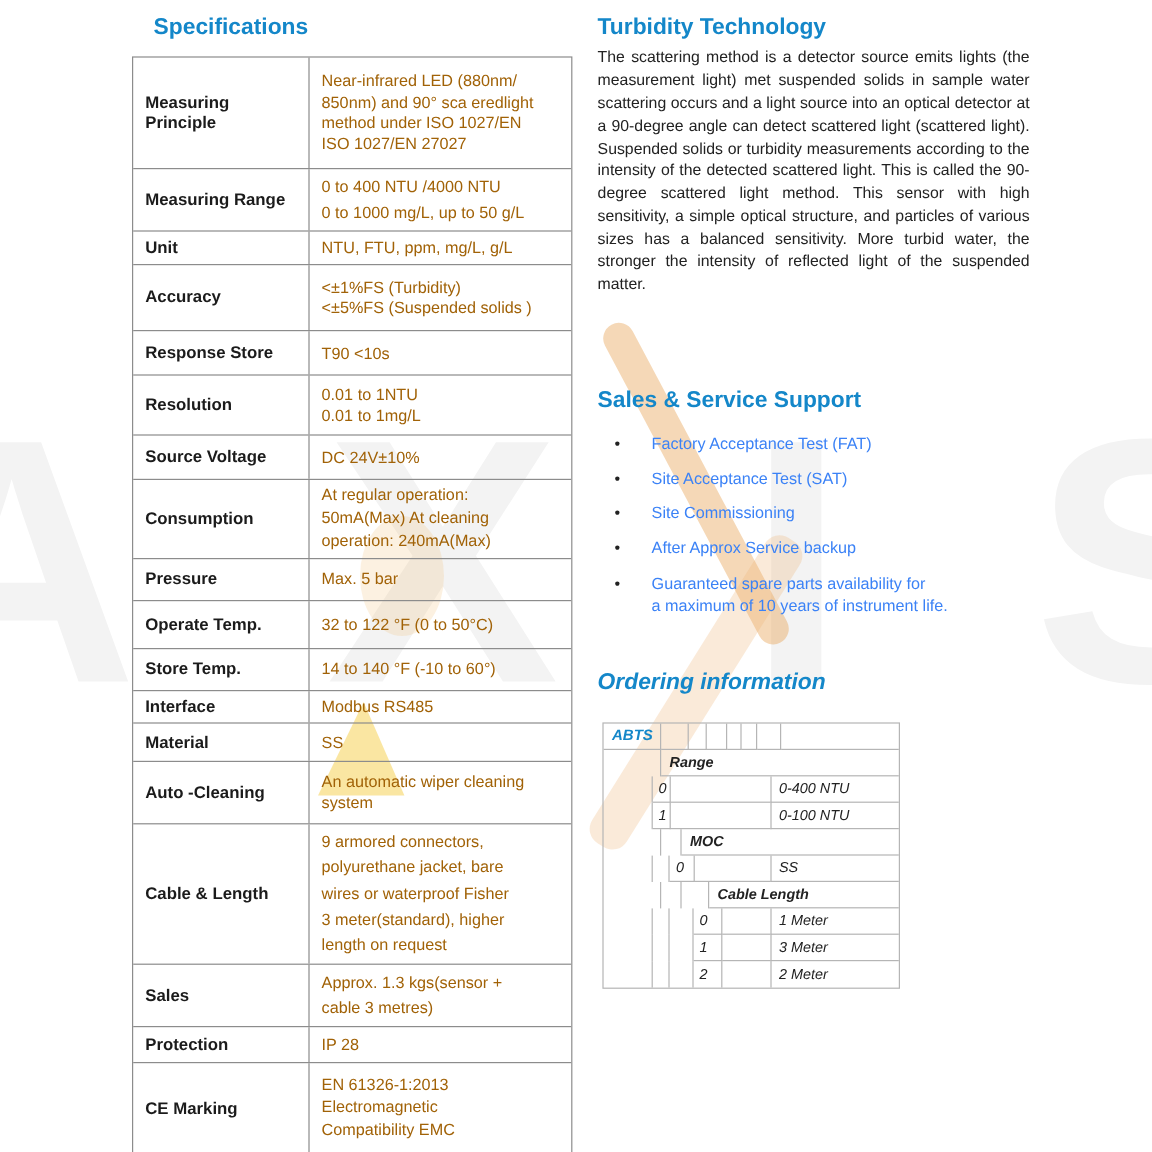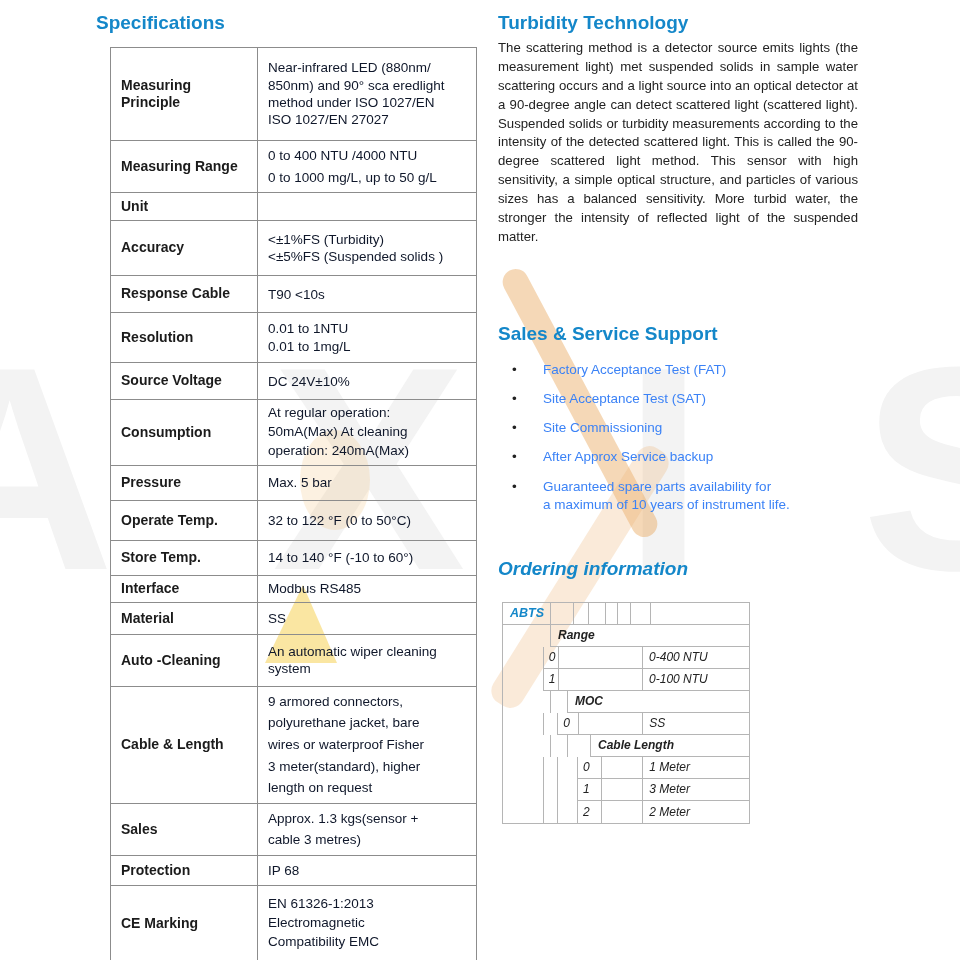--- a/index.html
+++ b/index.html
@@ -24,31 +24,31 @@
           border-right:34px solid transparent;
           border-bottom:78px solid rgba(246,205,70,0.5);}
   .wm-curve{position:absolute;left:300px;top:430px;width:70px;height:100px;
             border-radius:50%;background:rgba(240,190,120,0.22);}
 
   
   .content{position:absolute;inset:0;z-index:1;}
   .h-blue{color:#1487c9;font-size:19px;font-weight:bold;margin:0;}
 
   
-  .spec-title{position:absolute;left:96px;top:12px;}
+  .spec-title{position:absolute;left:128px;top:12px;}
   .spec-table{position:absolute;left:110px;top:47px;width:367px;
               border:1px solid #8c8c8c;box-sizing:border-box;}
   .spec-row{display:flex;box-sizing:border-box;border-bottom:1px solid #8c8c8c;}
   .spec-row:last-child{border-bottom:none;}
   .spec-label{width:147px;box-sizing:border-box;border-right:1px solid #8c8c8c;
               display:flex;align-items:center;padding:4px 4px 4px 10px;
               font-weight:bold;font-size:14px;color:#1b1b1b;
               white-space:pre-line;line-height:1.25;}
   .spec-value{flex:1;display:flex;align-items:center;
-              padding:4px 6px 4px 10px;font-size:13.5px;color:#0f172a;
+              padding:4px 6px 4px 10px;font-size:13.5px;color:#a16207;
               white-space:pre-line;line-height:1.28;}
   .lh-wide .spec-value{line-height:1.6;}
   .lh-med .spec-value{line-height:1.4;}
 
   
   .rightcol{position:absolute;left:498px;top:12px;width:360px;}
   .para{margin:5px 0 0 0;font-size:13.2px;line-height:1.43;color:#222;
         text-align:justify;}
   .sales{margin-top:76px;}
   .bullets{list-style:none;margin:16px 0 0 0;padding:0;}
@@ -107,28 +107,29 @@
 method under ISO 1027/EN
 ISO 1027/EN 27027</div>
       </div>
       <div class="spec-row lh-wide" style="min-height:45px">
         <div class="spec-label">Measuring Range</div>
         <div class="spec-value">0 to 400 NTU /4000 NTU
 0 to 1000 mg/L, up to 50 g/L</div>
       </div>
       <div class="spec-row" style="min-height:28px">
         <div class="spec-label">Unit</div>
+        <div class="spec-value">NTU, FTU, ppm, mg/L, g/L</div>
       </div>
       <div class="spec-row" style="min-height:55px">
         <div class="spec-label">Accuracy</div>
         <div class="spec-value">&lt;±1%FS (Turbidity)
 &lt;±5%FS (Suspended solids )</div>
       </div>
       <div class="spec-row" style="min-height:37px">
-        <div class="spec-label">Response Cable</div>
+        <div class="spec-label">Response Store</div>
         <div class="spec-value">T90 &lt;10s</div>
       </div>
       <div class="spec-row" style="min-height:50px">
         <div class="spec-label">Resolution</div>
         <div class="spec-value">0.01 to 1NTU
 0.01 to 1mg/L</div>
       </div>
       <div class="spec-row" style="min-height:37px">
         <div class="spec-label">Source Voltage</div>
         <div class="spec-value">DC 24V±10%</div>
@@ -172,21 +173,21 @@
 3 meter(standard), higher
 length on request</div>
       </div>
       <div class="spec-row lh-wide" style="min-height:42px">
         <div class="spec-label">Sales</div>
         <div class="spec-value">Approx. 1.3 kgs(sensor +
 cable 3 metres)</div>
       </div>
       <div class="spec-row" style="min-height:30px">
         <div class="spec-label">Protection</div>
-        <div class="spec-value">IP 68</div>
+        <div class="spec-value">IP 28</div>
       </div>
       <div class="spec-row lh-med" style="min-height:75px">
         <div class="spec-label">CE Marking</div>
         <div class="spec-value">EN 61326-1:2013
 Electromagnetic
 Compatibility EMC</div>
       </div>
     </div>
 
     <div class="rightcol">

